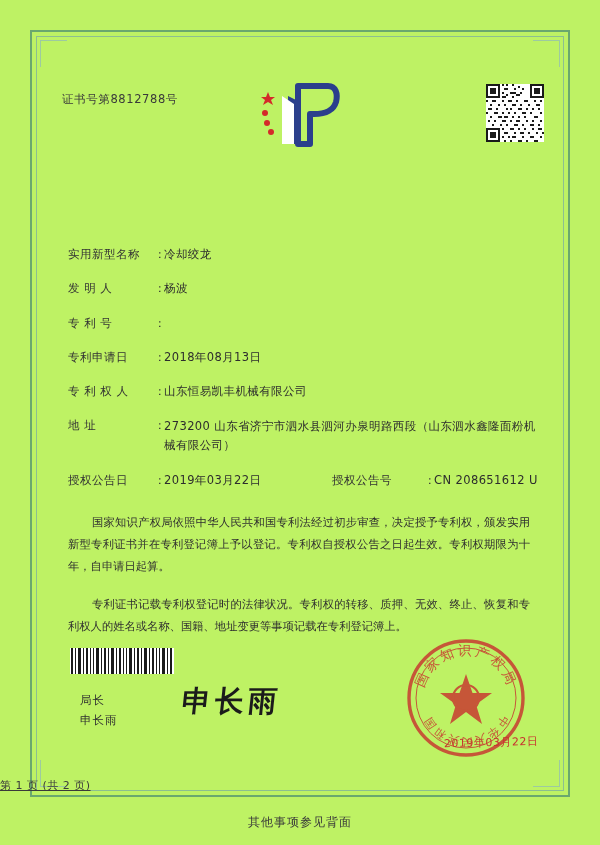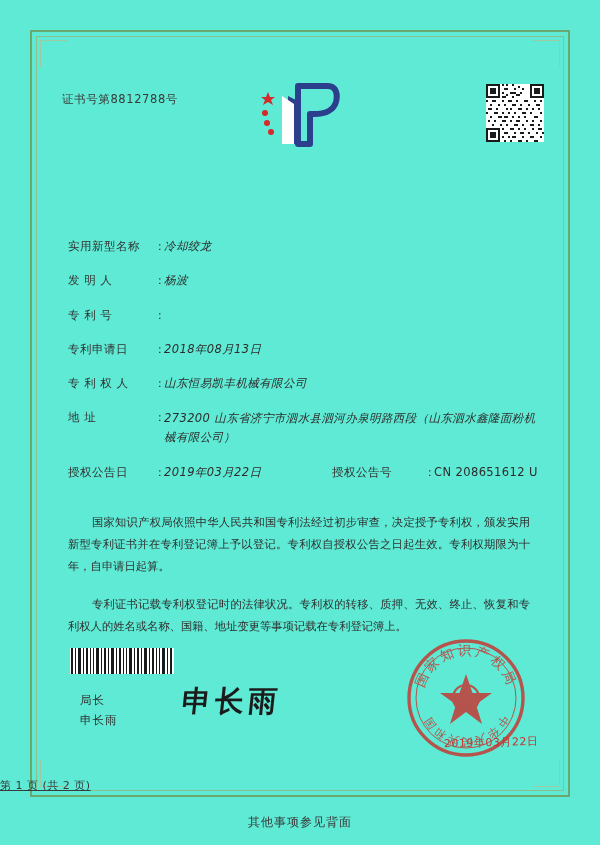--- a/index.html
+++ b/index.html
@@ -11,21 +11,21 @@
     width: 600px;
     height: 845px;
     font-family: "DejaVu Sans", "Liberation Sans", sans-serif;
     color: #2f2f2f;
     position: relative;
     overflow: hidden;
   }
   .page {
     position: absolute;
     inset: 0;
-    background: #5eead4;
+    background: #bef264;
   }
   
   .frame-outer {
     position: absolute;
     left: 30px;
     top: 30px;
     right: 30px;
     bottom: 48px;
     border: 2px solid #6aa86e;
   }
@@ -86,21 +86,21 @@
     font-weight: bold;
     letter-spacing: 3px;
     color: #2b2b2b;
   }
 
   
   .fields {
     position: absolute;
     left: 68px;
     right: 58px;
-    top: 238px;
+    top: 246px;
   }
   .field-row {
     display: flex;
     align-items: flex-start;
     margin-bottom: 17px;
     font-size: 11.5px;
     line-height: 1.5;
   }
   .field-label {
     flex: 0 0 auto;
@@ -111,21 +111,20 @@
   }
   .field-colon {
     flex: 0 0 auto;
     width: 10px;
     color: #333;
   }
   .field-value {
     flex: 1 1 auto;
     color: #2d2d2d;
     letter-spacing: 0.4px;
-    font-style: italic;
   }
   .field-row.two-col .field-value {
     flex: 0 0 auto;
     width: 168px;
   }
   .field-label2 {
     flex: 0 0 auto;
     width: 92px;
     color: #333;
     letter-spacing: 0.5px;

